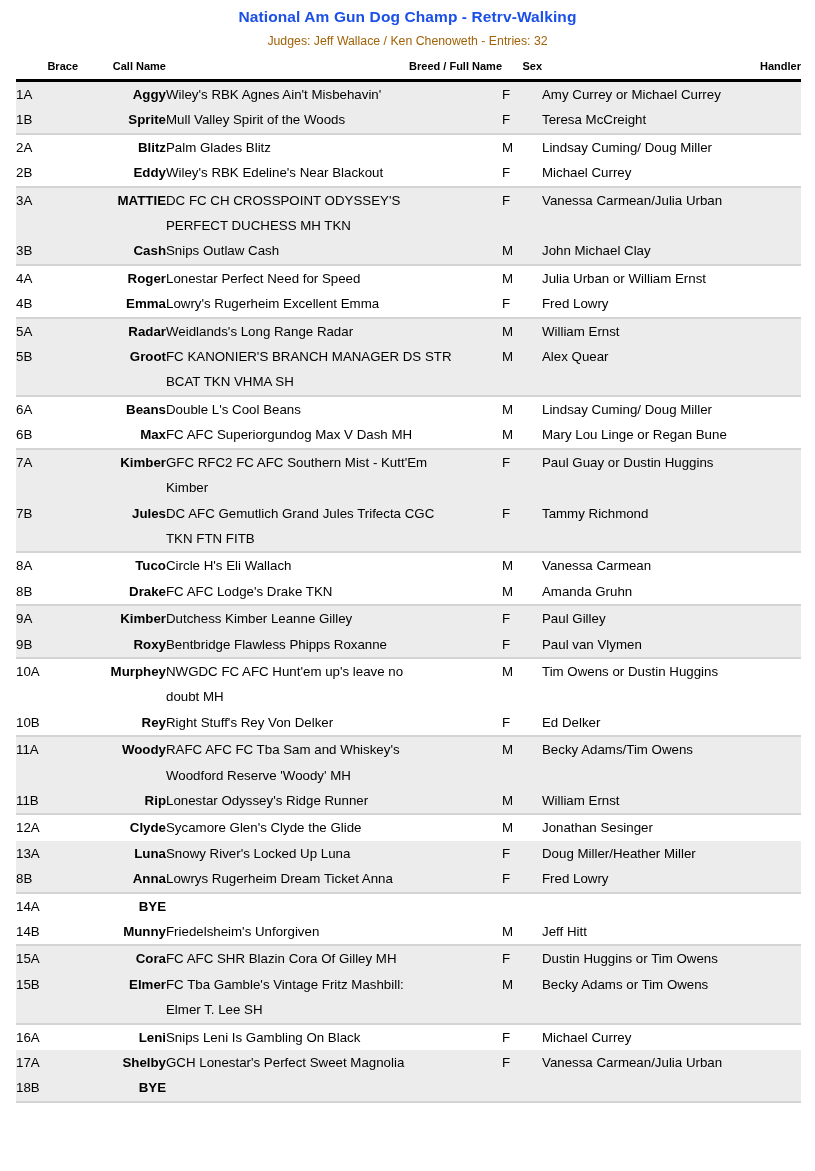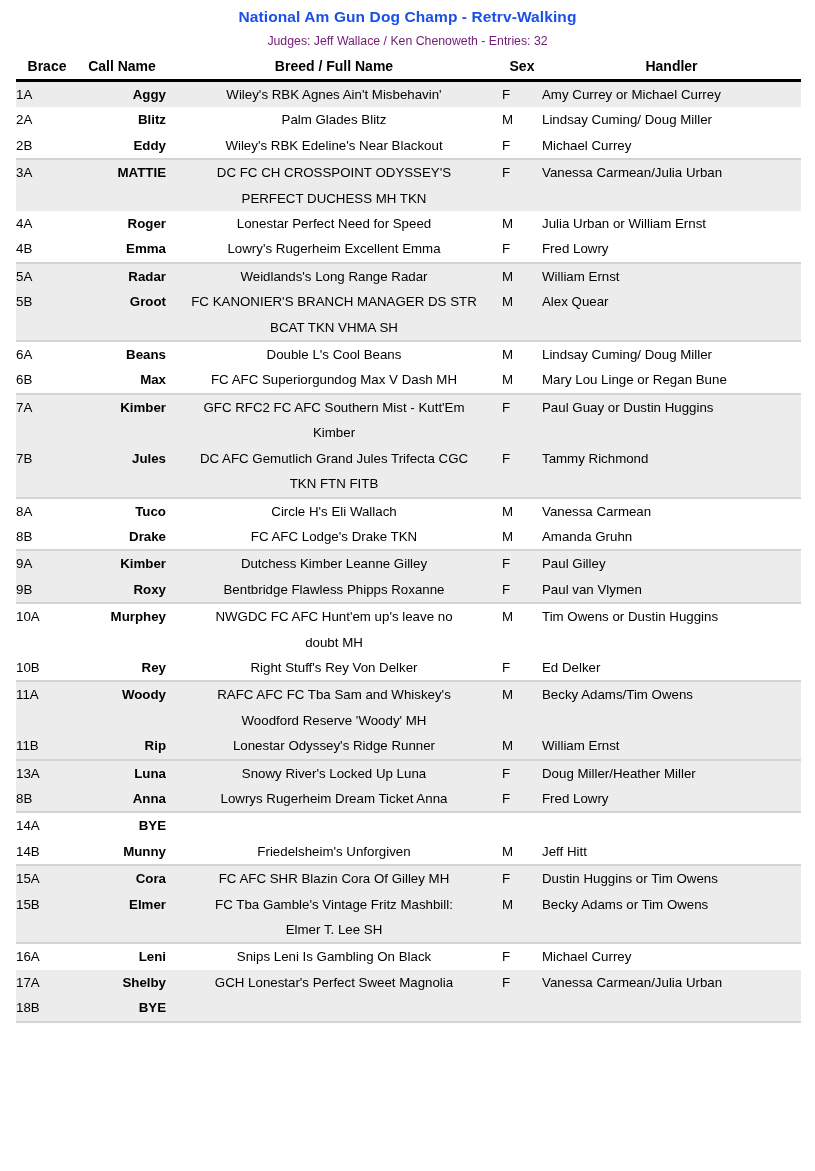--- a/index.html
+++ b/index.html
@@ -19,39 +19,39 @@
     text-align: center;
     color: #1b50e8;
     font-size: 15.5px;
     font-weight: bold;
     letter-spacing: 0.1px;
     padding-top: 8px;
     line-height: 18px;
   }
   .doc-subtitle {
     text-align: center;
-    color: #701a75;
+    color: #a16207;
     font-size: 12.3px;
     font-weight: normal;
     padding-top: 8px;
     line-height: 15px;
   }
 
   table.entries {
     border-collapse: collapse;
     width: 785px;
     margin: 0 0 0 16px;
     table-layout: fixed;
     margin-top: 9px;
   }
 
   table.entries thead th {
-    font-size: 14px;
+    font-size: 11px;
     font-weight: bold;
-    text-align: center;
+    text-align: right;
     padding: 0 0 4px 0;
     vertical-align: bottom;
     border-bottom: 3px solid #000000;
     background: #ffffff;
     line-height: 17px;
   }
 
   col.c-brace  { width: 62px; }
   col.c-call   { width: 88px; }
   col.c-breed  { width: 336px; }
@@ -61,21 +61,21 @@
   table.entries td {
     font-size: 13.3px;
     line-height: 25.4px;
     padding: 0;
     vertical-align: top;
     white-space: pre-line;
     border: none;
   }
   td.brace   { font-weight: normal; }
   td.call    { font-weight: bold; text-align: right; }
-  td.breed   { font-weight: normal; padding-right: 8px; text-align: center; }
+  td.breed   { font-weight: normal; padding-right: 8px; }
   td.sex     { font-weight: normal; }
   td.handler { font-weight: normal; }
 
   tr.shade td { background: #ececec; }
   tr.plain td { background: #ffffff; }
 
   
   tr.group-end td { border-bottom: 2px solid #d4d4d4; }
 </style>
 </head>
@@ -105,20 +105,27 @@
       </tr>
     </thead>
     <tbody id="entries-body">
         <tr class="shade">
           <td class="brace">1A</td>
           <td class="call">Aggy</td>
           <td class="breed">Wiley's RBK Agnes Ain't Misbehavin'</td>
           <td class="sex">F</td>
           <td class="handler">Amy Currey or Michael Currey</td>
         </tr>
+        <tr class="shade group-end">
+          <td class="brace">1B</td>
+          <td class="call">Sprite</td>
+          <td class="breed">Mull Valley Spirit of the Woods</td>
+          <td class="sex">F</td>
+          <td class="handler">Teresa McCreight</td>
+        </tr>
         <tr class="plain">
           <td class="brace">2A</td>
           <td class="call">Blitz</td>
           <td class="breed">Palm Glades Blitz</td>
           <td class="sex">M</td>
           <td class="handler">Lindsay Cuming/ Doug Miller</td>
         </tr>
         <tr class="plain group-end">
           <td class="brace">2B</td>
           <td class="call">Eddy</td>
@@ -127,20 +134,27 @@
           <td class="handler">Michael Currey</td>
         </tr>
         <tr class="shade">
           <td class="brace">3A</td>
           <td class="call">MATTIE</td>
           <td class="breed">DC FC CH CROSSPOINT ODYSSEY'S
 PERFECT DUCHESS MH TKN</td>
           <td class="sex">F</td>
           <td class="handler">Vanessa Carmean/Julia Urban</td>
         </tr>
+        <tr class="shade group-end">
+          <td class="brace">3B</td>
+          <td class="call">Cash</td>
+          <td class="breed">Snips Outlaw Cash</td>
+          <td class="sex">M</td>
+          <td class="handler">John Michael Clay</td>
+        </tr>
         <tr class="plain">
           <td class="brace">4A</td>
           <td class="call">Roger</td>
           <td class="breed">Lonestar Perfect Need for Speed</td>
           <td class="sex">M</td>
           <td class="handler">Julia Urban or William Ernst</td>
         </tr>
         <tr class="plain group-end">
           <td class="brace">4B</td>
           <td class="call">Emma</td>
@@ -243,20 +257,27 @@
 Woodford Reserve 'Woody' MH</td>
           <td class="sex">M</td>
           <td class="handler">Becky Adams/Tim Owens</td>
         </tr>
         <tr class="shade group-end">
           <td class="brace">11B</td>
           <td class="call">Rip</td>
           <td class="breed">Lonestar Odyssey's Ridge Runner</td>
           <td class="sex">M</td>
           <td class="handler">William Ernst</td>
+        </tr>
+        <tr class="plain">
+          <td class="brace">12A</td>
+          <td class="call">Clyde</td>
+          <td class="breed">Sycamore Glen's Clyde the Glide</td>
+          <td class="sex">M</td>
+          <td class="handler">Jonathan Sesinger</td>
         </tr>
         <tr class="shade">
           <td class="brace">13A</td>
           <td class="call">Luna</td>
           <td class="breed">Snowy River's Locked Up Luna</td>
           <td class="sex">F</td>
           <td class="handler">Doug Miller/Heather Miller</td>
         </tr>
         <tr class="shade group-end">
           <td class="brace">8B</td>

